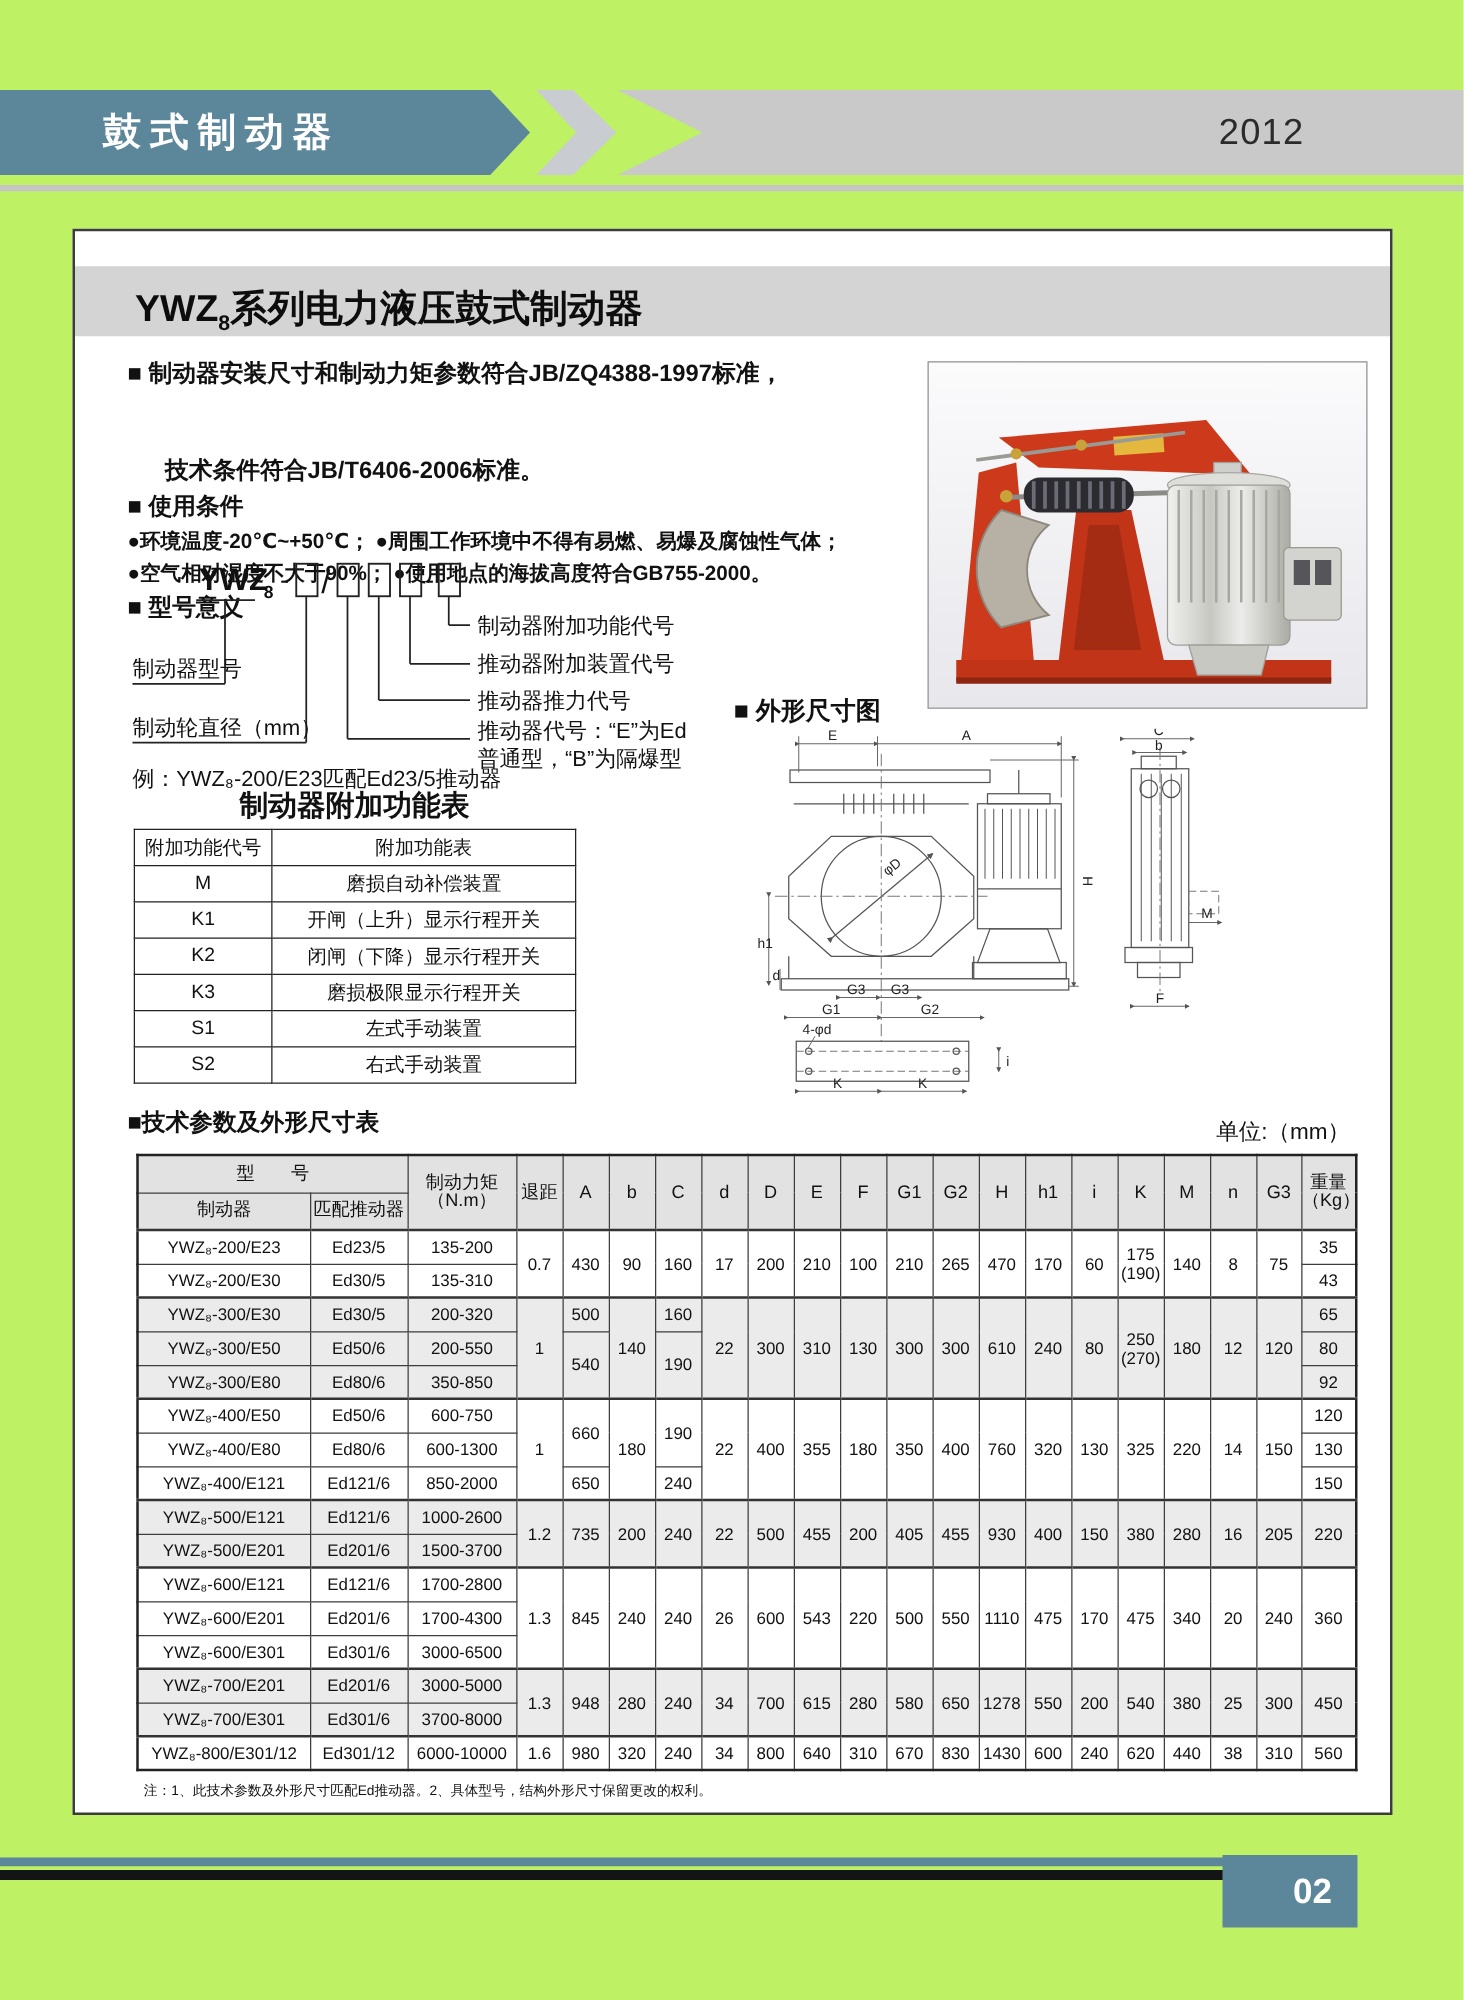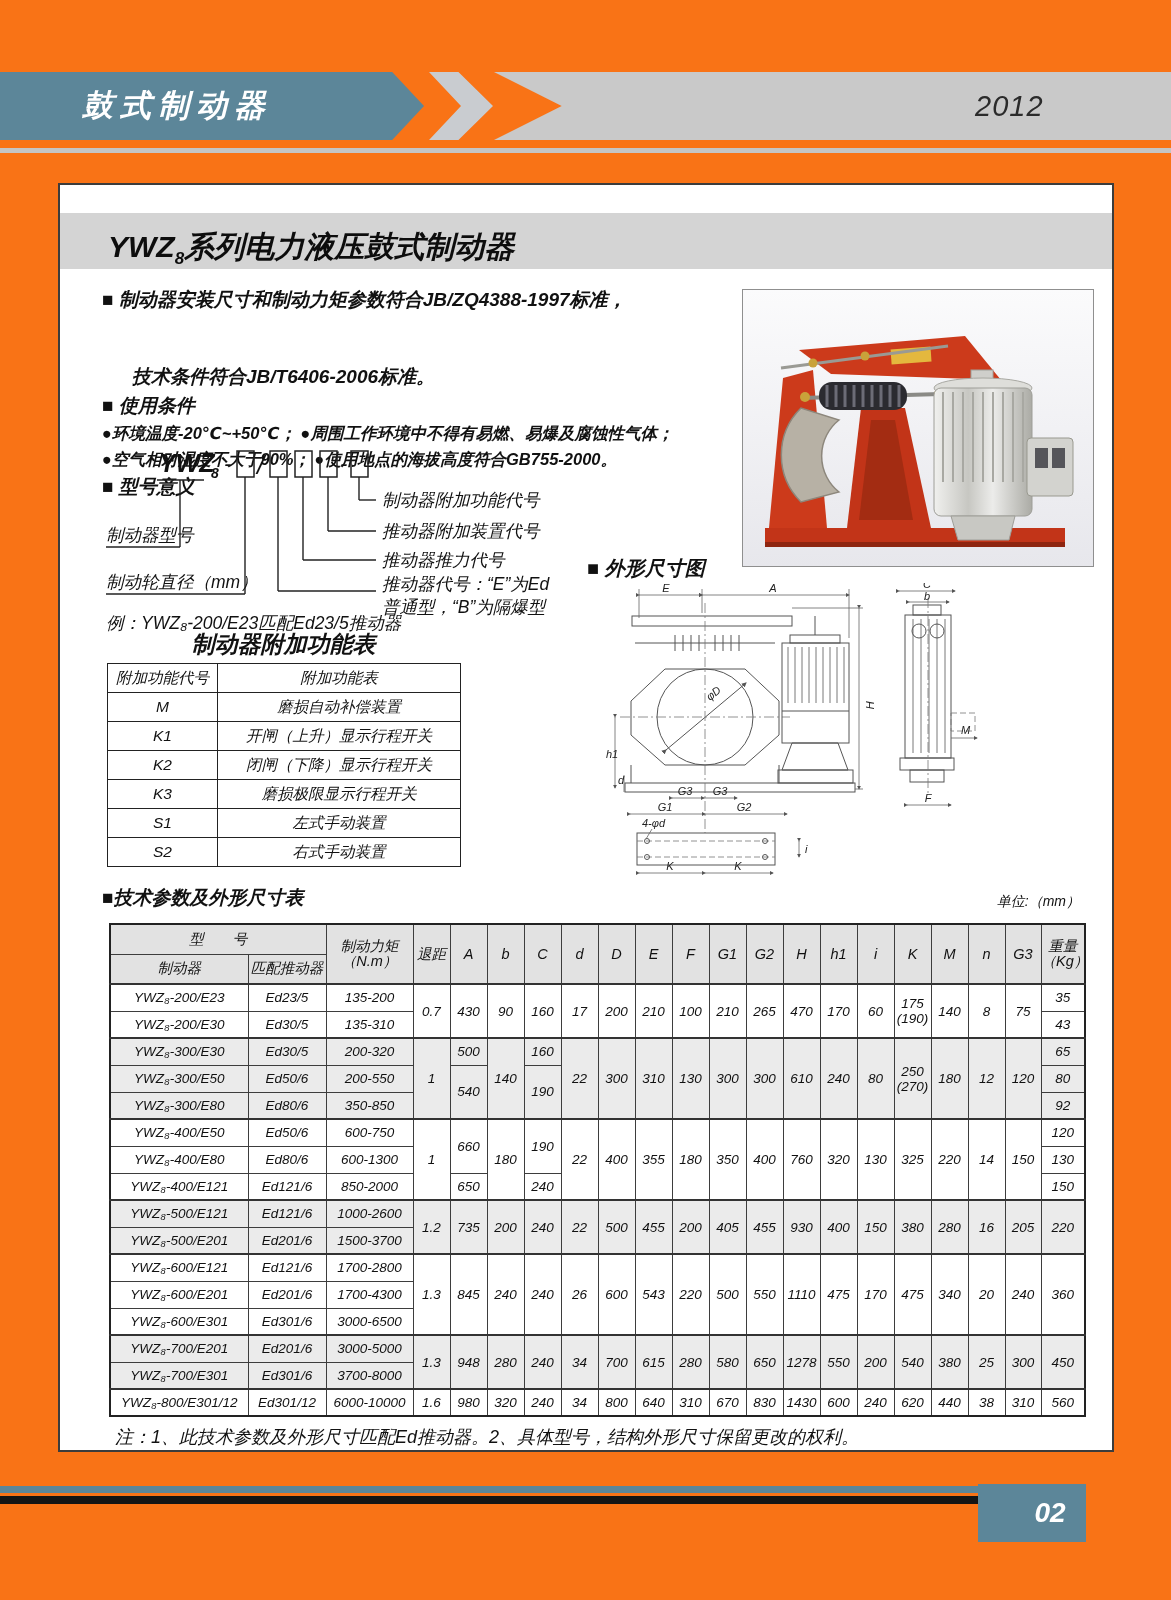--- a/index.html
+++ b/index.html
@@ -5,21 +5,21 @@
   :root{
     --accent:#5c8699;
     --band-gray:#c9c9c9;
     --title-band:#d4d4d4;
     --thead-gray:#e2e2e2;
     --row-shade:#ebebeb;
     --brake-red:#c8381c;
   }
   *{box-sizing:border-box;}
   body{margin:0;background:#ffffff;font-family:"Liberation Sans","DejaVu Sans",sans-serif;color:#111;}
-  .page{position:relative;width:1171px;height:1600px;background:#f97316;overflow:hidden;font-style:italic;}
+  .page{position:relative;width:1171px;height:1600px;background:#bef264;overflow:hidden;}
 
   
   .banner-teal{position:absolute;left:0;top:72px;width:424px;height:68px;background:var(--accent);
     clip-path:polygon(0 0,92.5% 0,100% 50%,92.5% 100%,0 100%);
     display:flex;align-items:center;padding-left:82px;color:#fff;font-size:31px;font-weight:bold;letter-spacing:7px;}
   .banner-chev{position:absolute;left:429px;top:72px;width:64px;height:68px;background:#c9ccd0;
     clip-path:polygon(0 0,46% 0,100% 50%,46% 100%,0 100%,50% 50%);}
   .banner-gray{position:absolute;left:494px;top:72px;width:677px;height:68px;background:var(--band-gray);
     clip-path:polygon(0 0,100% 0,100% 100%,0 100%,10% 50%);}
   .year{position:absolute;left:975px;top:90px;font-size:29px;color:#2b2b2b;letter-spacing:1px;}
@@ -49,30 +49,30 @@
 
   .dw-title{position:absolute;left:527px;top:370px;font-size:20px;font-weight:bold;}
   .drawing{position:absolute;left:520px;top:398px;width:535px;height:302px;}
   .drawing text{fill:#222;font-size:11px;}
   .drawing .ln{stroke:#555;stroke-width:1;fill:none;}
   .drawing .dim{stroke:#666;stroke-width:0.8;fill:none;}
   .drawing .dash{stroke:#777;stroke-width:0.8;stroke-dasharray:6 3;fill:none;}
   .drawing .cdash{stroke:#777;stroke-width:0.8;stroke-dasharray:10 3 2 3;fill:none;}
 
   .spec-title{position:absolute;left:42px;top:700px;font-size:19px;font-weight:bold;}
-  .unit{position:absolute;right:32px;top:708px;font-size:14px;}
+  .unit{position:absolute;right:32px;top:708px;font-size:18px;}
   table.spec{position:absolute;left:49px;top:738px;width:977px;border-collapse:collapse;table-layout:fixed;}
   table.spec th,table.spec td{border:1px solid #3d3d3d;text-align:center;padding:0;}
   table.spec thead th{background:var(--thead-gray);font-size:14.5px;font-weight:normal;height:30px;white-space:pre-line;line-height:15px;}
   table.spec tbody td{font-size:13.5px;height:27px;white-space:pre-line;line-height:15px;background:#fff;}
   table.spec tr.shaded td{background:var(--row-shade);}
   table.spec tr.gs td{border-top:2px solid #333;}
   table.spec{border:2px solid #222;}
 
-  .note{position:absolute;left:55px;top:1240px;font-size:18px;}
+  .note{position:absolute;left:55px;top:1240px;font-size:11px;}
 
   
   .foot-teal{position:absolute;left:0;top:1486px;width:1012px;height:7px;background:var(--accent);}
   .foot-black{position:absolute;left:0;top:1496px;width:1012px;height:8px;background:#141414;}
   .page-num{position:absolute;left:978px;top:1484px;width:108px;height:58px;background:var(--accent);
     color:#fff;font-size:28px;font-weight:bold;display:flex;align-items:center;justify-content:center;padding-left:36px;}
 </style>
 </head>
 <body>
 

